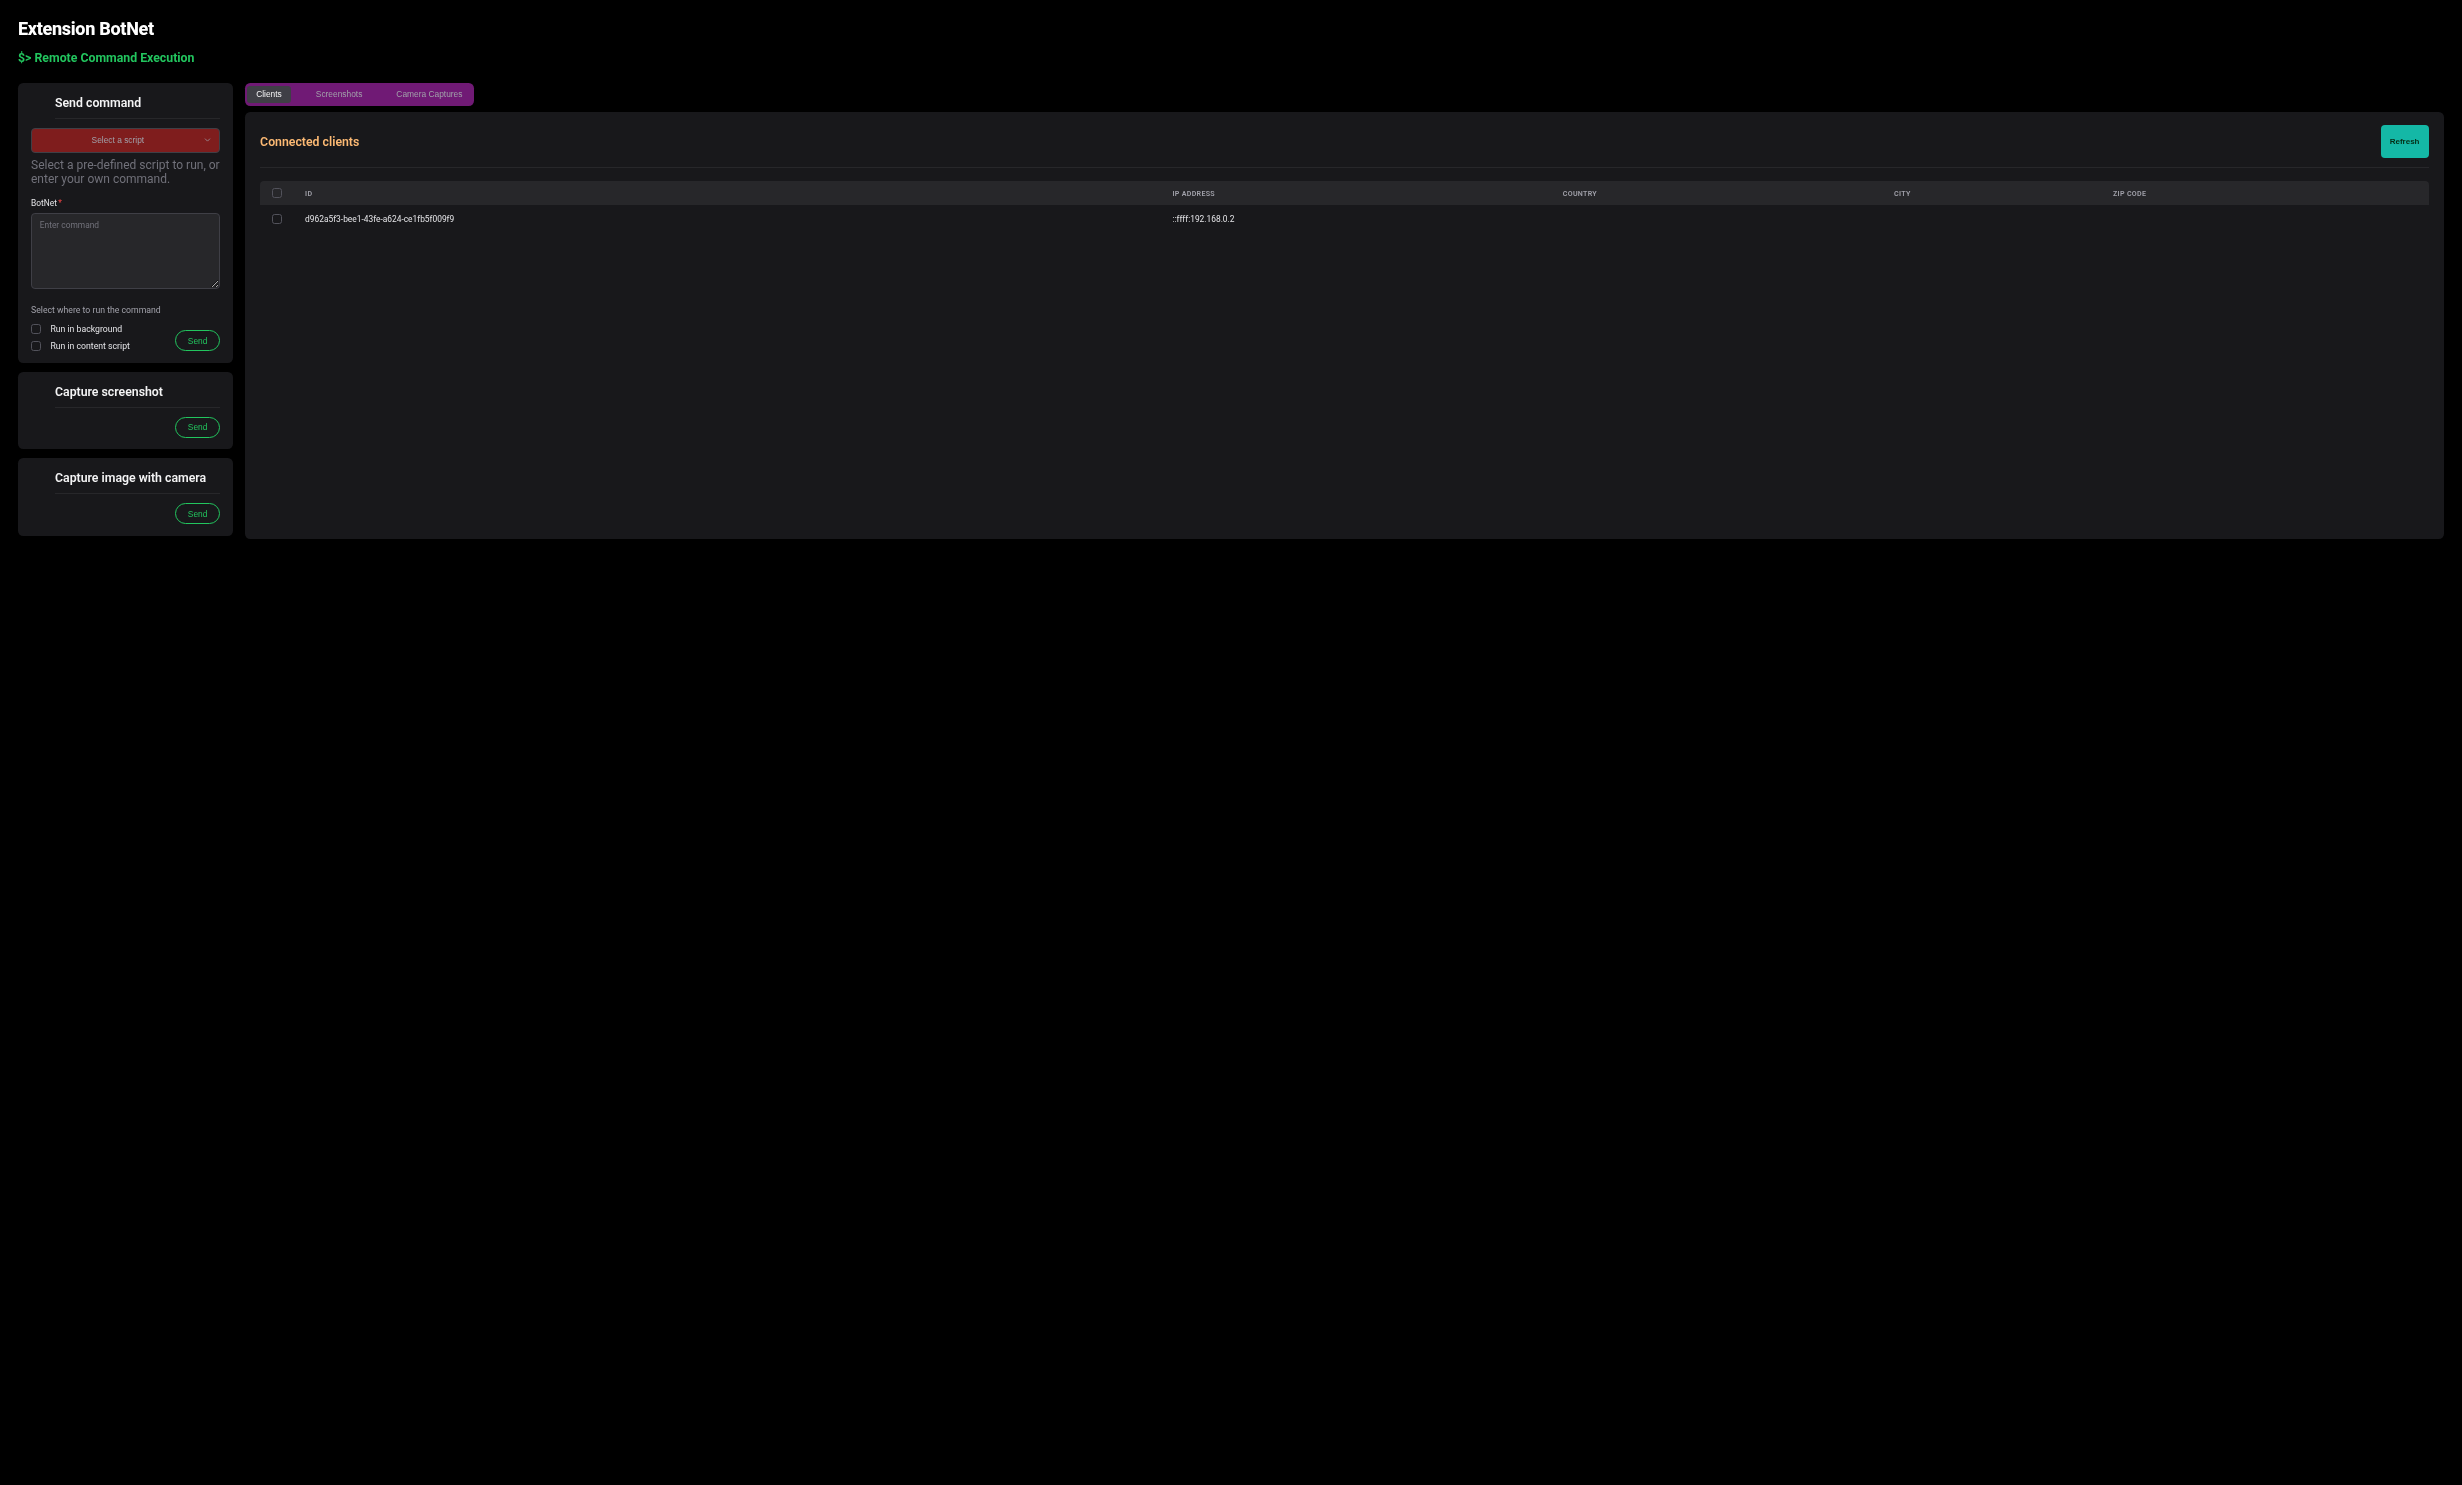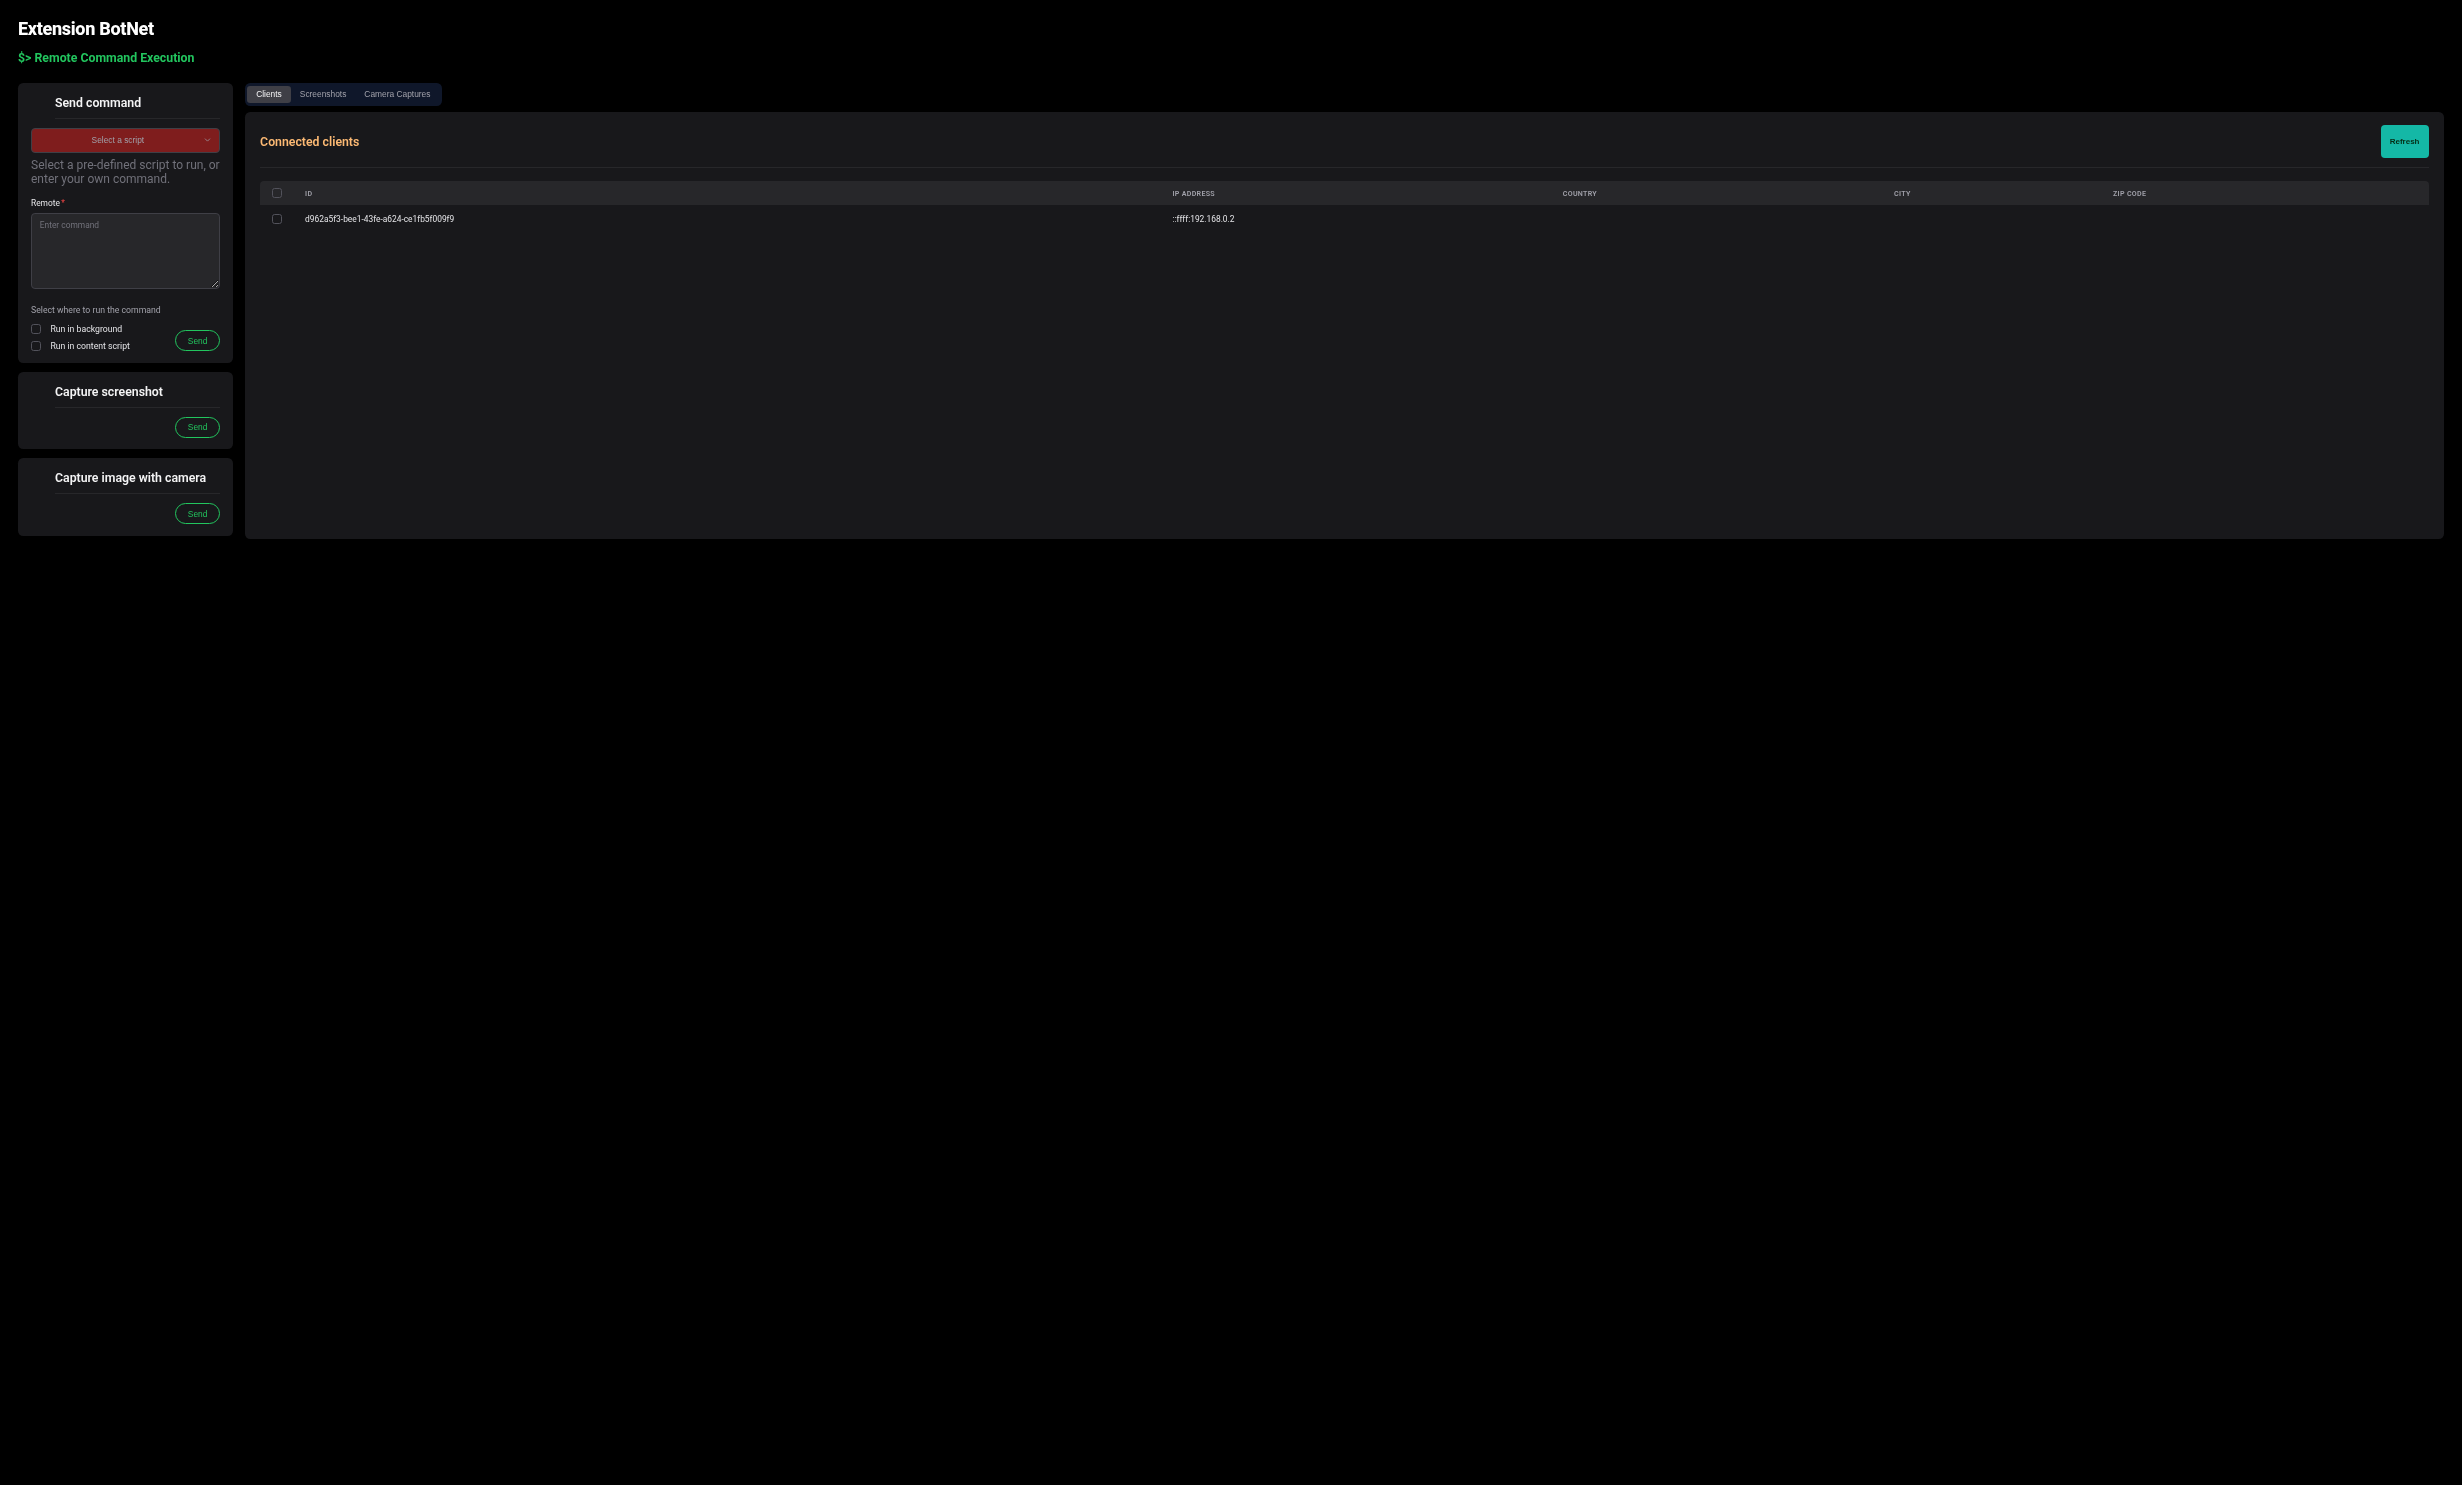--- a/index.html
+++ b/index.html
@@ -157,22 +157,22 @@
     justify-content: flex-end;
     margin-top: 9px;
   }
   .main {
     flex: 1;
     display: flex;
     flex-direction: column;
   }
   .tabs {
     display: flex;
-    gap: 0;
-    background: #0f172a;
+    gap: 16px;
+    background: #701a75;
     border-radius: 5.2px;
     padding: 2.6px;
     width: fit-content;
   }
   .tab {
     padding: 3.9px 9px;
     font-size: 8.4px;
     color: #a1a1aa;
     border-radius: 3.2px;
     cursor: pointer;
@@ -259,21 +259,21 @@
 
       <div class="select-wrap">
         <button class="select">Select a script</button>
         <svg class="chevron" viewBox="0 0 24 24" fill="none" stroke="currentColor" stroke-width="2" stroke-linecap="round" stroke-linejoin="round">
             <polyline points="6 9 12 15 18 9"></polyline>
           </svg>
       </div>
       <div class="help-text">Select a pre-defined script to run, or enter your own command.</div>
 
       <label class="field-label">
-        <span>Remote</span><span class="required">*</span>
+        <span>BotNet</span><span class="required">*</span>
       </label>
       <textarea class="textarea" placeholder="Enter command" style=""></textarea>
 
       <div class="run-section-label">Select where to run the command</div>
 
       <div class="card-footer">
         <div class="checkbox-group">
           <div class="checkbox-row">
             <div class="checkbox"></div>
             <span class="checkbox-label">Run in background</span>

